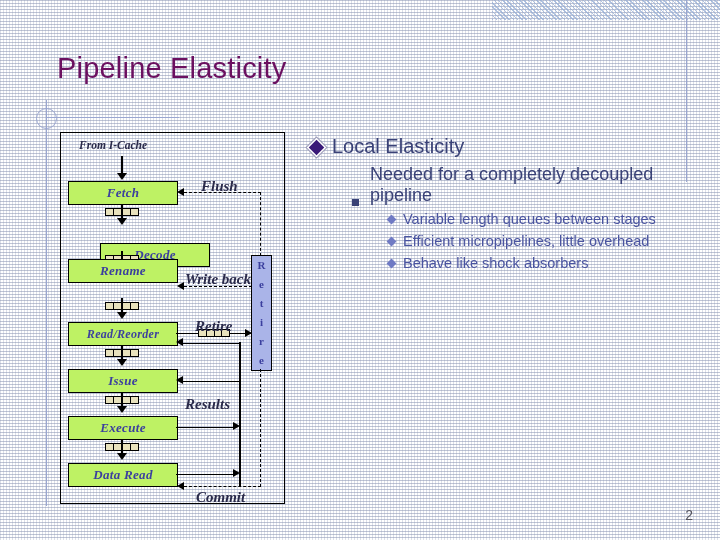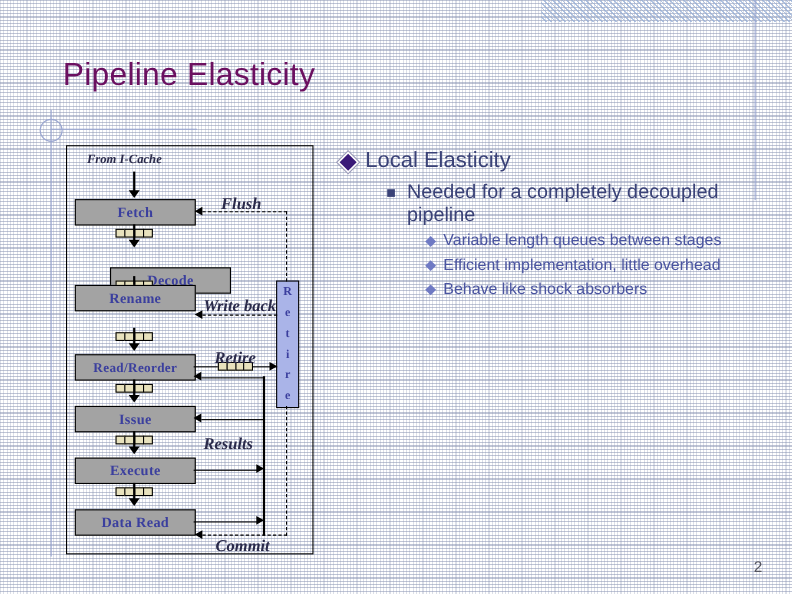--- a/index.html
+++ b/index.html
@@ -64,25 +64,26 @@
   }
 
   
   #diagram{
     position:absolute;left:60px;top:132px;width:223px;height:370px;
     border:1px solid #000;
     background:transparent;
   }
   .stage{
     position:absolute;left:7px;width:108px;height:22px;
-    background:#a3a3a3;border:1px solid #000;
+    background:#bef264;border:1px solid #000;
     color:#3b3f9e;font-family:"Liberation Serif",serif;
     font-size:13px;font-weight:bold;
     display:flex;align-items:center;justify-content:center;
     letter-spacing:.3px;
+    font-style:italic;
   }
   .stage.narrowtxt{font-size:12px;}
 
   .queue{
     position:absolute;left:44px;width:34px;height:8px;
     display:flex;gap:0px;
   }
   .queue i{
     flex:1;background:#e8e2bd;border:1px solid #000;margin-left:-1px;
   }
@@ -137,21 +138,21 @@
   .l1 .bullet-diamond{
     width:15px;height:15px;flex:0 0 15px;margin-top:6px;position:relative;
   }
   .l1 .bullet-diamond::before{
     content:"";position:absolute;left:1px;top:1px;width:11px;height:11px;
     background:#3a1a78;transform:rotate(45deg);
     box-shadow:0 0 0 1.4px #ffffff, 0 0 0 2.4px #9a9ab8;
   }
   .l2-wrap{margin-left:42px;}
   .l2{
-    display:flex;align-items:flex-start;gap:11px;
+    display:flex;align-items:flex-end;gap:11px;
     font-size:18px;color:#3a4277;line-height:1.18;margin-bottom:2px;
   }
   .l2 .bullet-sq{
     width:7px;height:7px;flex:0 0 7px;background:#3a4277;margin-top:8px;
   }
   .l2 .em{font-style:italic;font-weight:bold;}
   .l3-wrap{margin-left:36px;margin-top:4px;}
   .l3{
     display:flex;align-items:flex-start;gap:8px;
     font-size:14.5px;color:#4a54a0;line-height:1.28;margin-bottom:3px;
@@ -321,21 +322,21 @@
     </div>
 
 
     <div class="l3-wrap">
       <div class="l3">
         <span class="bullet-dia"></span>
         <span>Variable length queues between stages</span>
       </div>
       <div class="l3">
         <span class="bullet-dia"></span>
-        <span>Efficient implementation, little overhead</span>
+        <span>Efficient micropipelines, little overhead</span>
       </div>
       <div class="l3">
         <span class="bullet-dia"></span>
         <span>Behave like shock absorbers</span>
       </div>
     </div>
   </div>
 </div>
 
 <div id="pagenum">2</div>

